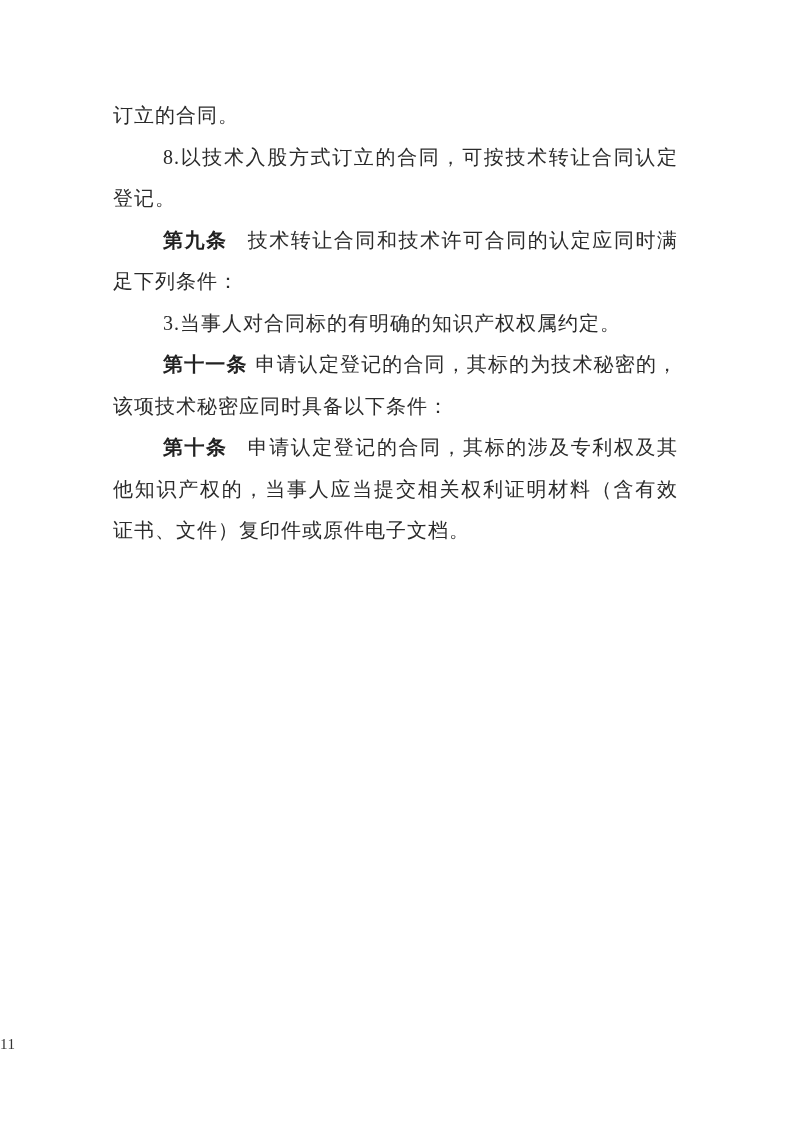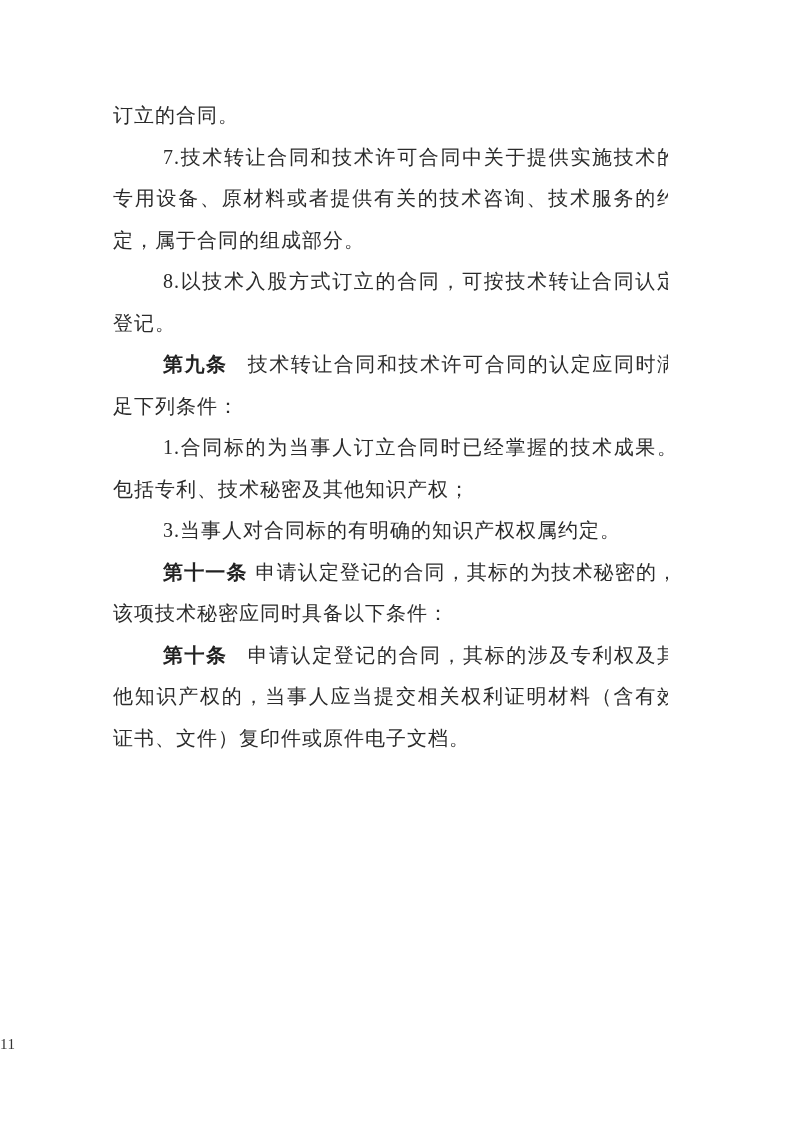--- a/index.html
+++ b/index.html
@@ -7,20 +7,21 @@
     padding: 0;
     background: #ffffff;
   }
   .page {
     position: relative;
     width: 668px;
     height: 1122px;
     background: #ffffff;
     overflow: hidden;
     font-family: "Liberation Serif", "DejaVu Serif", serif;
+    padding-left: 32px;
   }
   .content {
     position: absolute;
     left: 113px;
     top: 95px;
     width: 565px;
   }
   .content p {
     margin: 0;
     padding: 0;
@@ -57,27 +58,25 @@
 </style>
 </head>
 <body>
 
 <div class="page">
   <div class="content">
 
     <p><span>订立的合同。</span></p>
 
 
-    <p class="indent"><span>7.技术转让合同和技术许可合同中关于提供实施技术的专用设备、原材料或者提供有关的技术咨询、技术服务的约定，属于合同的组成部分。</span></p>
 
     <p class="indent"><span>8.以技术入股方式订立的合同，可按技术转让合同认定登记。</span></p>
 
     <p class="indent"><span class="term">第九条</span><span>技术转让合同和技术许可合同的认定应同时满足下列条件：</span></p>
 
-    <p class="indent"><span>1.合同标的为当事人订立合同时已经掌握的技术成果。包括专利、技术秘密及其他知识产权；</span></p>
 
 
     <p class="indent"><span>3.当事人对合同标的有明确的知识产权权属约定。</span></p>
 
     <p class="indent"><span class="term tight">第十一条</span><span>申请认定登记的合同，其标的为技术秘密的，该项技术秘密应同时具备以下条件：</span></p>
 
     <p class="indent"><span class="term">第十条</span><span>申请认定登记的合同，其标的涉及专利权及其他知识产权的，当事人应当提交相关权利证明材料（含有效证书、文件）复印件或原件电子文档。</span></p>
 
   </div>
 

